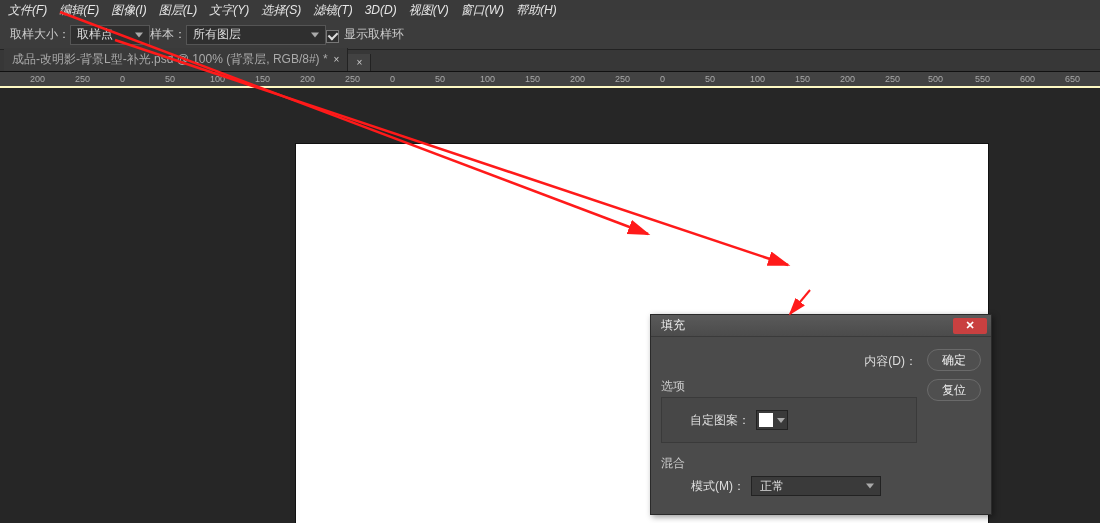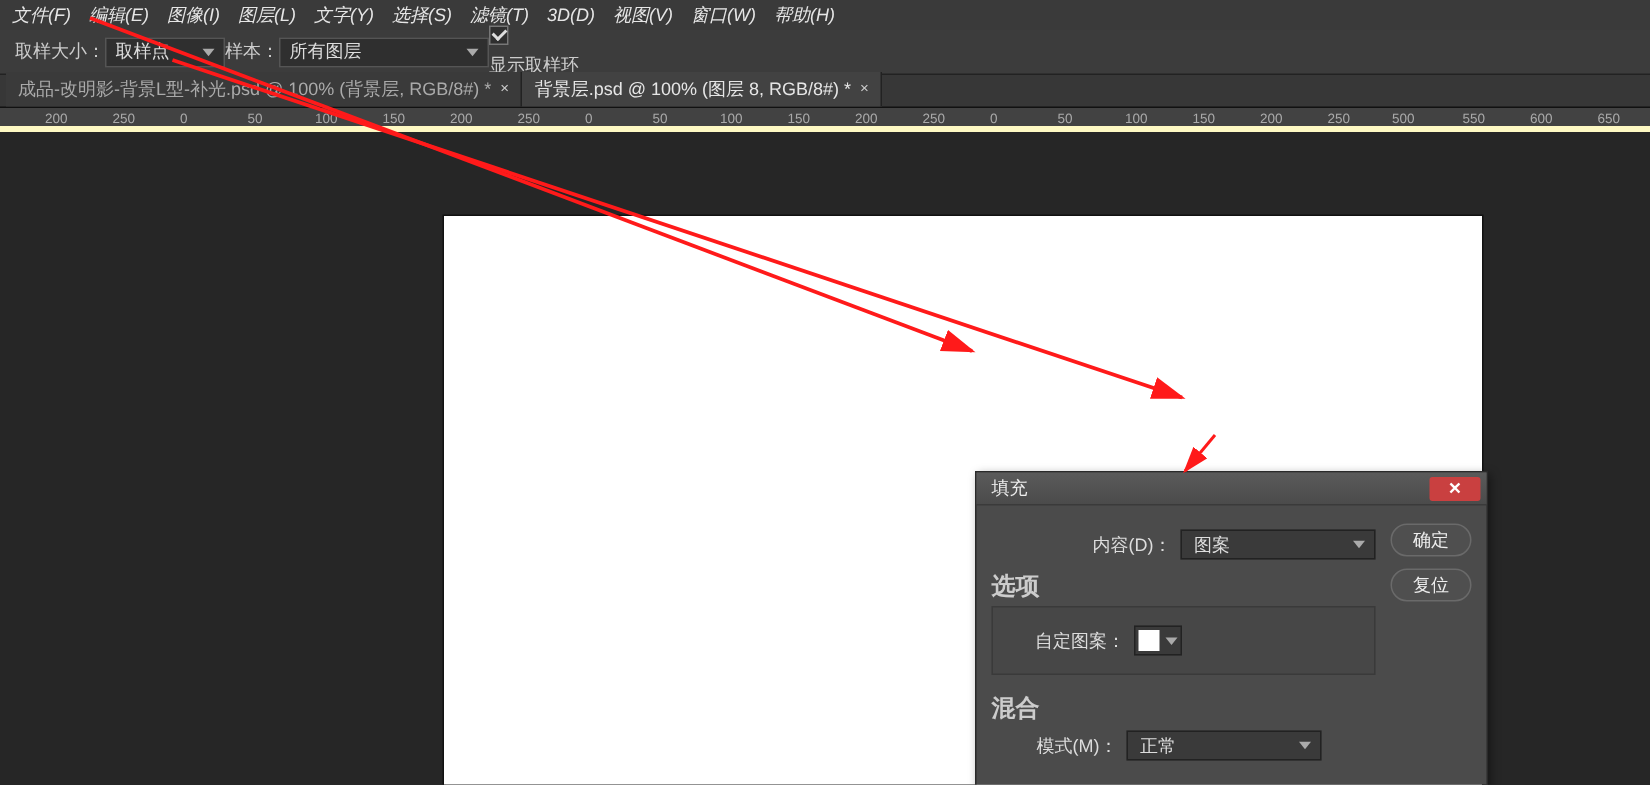--- a/index.html
+++ b/index.html
@@ -4,49 +4,49 @@
   <style>
     * { margin:0; padding:0; box-sizing:border-box; }
     body { width:1100px; height:523px; background:#2a2a2a; font-family:"Microsoft YaHei",sans-serif; color:#e6e6e6; font-size:12px; overflow:hidden; position:relative; }
     .menubar { display:flex; align-items:center; height:20px; background:#3a3a3a; padding:0 2px; }
     .menu-item { padding:2px 6px; cursor:pointer;font-style:italic; }
     .optbar { display:flex; align-items:center; height:30px; background:#3c3c3c; padding:0 10px; gap:0; border-bottom:1px solid #222; }
     .label { color:#ccc; font-size:12px; }
     .select { background:#2f2f2f; border:1px solid #555; color:#ddd; height:20px; padding:0 18px 0 6px; font-size:12px; position:relative; display:flex; align-items:center; min-width:80px; }
     .select::after { content:""; position:absolute; right:6px; top:50%; width:0;height:0;border-left:4px solid transparent;border-right:4px solid transparent;border-top:5px solid #aaa; transform:translateY(-50%); }
     .select-wide { min-width:140px; }
-    .chk { display:flex; align-items:flex-start; gap:5px;flex-direction:column; }
+    .chk { display:flex; align-items:flex-end; gap:5px; }
     .chk-box { width:13px; height:13px; background:#2f2f2f; border:1px solid #777; display:flex; align-items:center; justify-content:center; }
     .chk-box.on::before { content:""; width:4px; height:7px; border:solid #ddd; border-width:0 2px 2px 0; transform:rotate(45deg) translate(-1px,-1px); }
     .doctabs { display:flex; align-items:flex-end; height:22px; background:#373737; padding-left:4px; border-bottom:1px solid #111; }
     .doctab { background:#424242; padding:3px 8px; font-size:12px; display:flex; align-items:center; gap:6px; border-right:1px solid #222; cursor:pointer;}
     .doctab.inactive { background:#3a3a3a; color:#aaa; }
     .doctab .close-x { color:#ccc; font-size:10px; }
-    .ruler-h { height:16px; background:#424242; position:relative; border-bottom:4px solid #fef9c3; overflow:hidden; font-size:9px; color:#aaa; }
+    .ruler-h { height:16px; background:#424242; position:relative; border-bottom:2px solid #fef9c3; overflow:hidden; font-size:9px; color:#aaa; }
     .ruler-tick { position:absolute; top:2px; }
     .ruler-tick::after{ content:""; display:block; position:absolute; left:0; top:12px; width:1px; height:4px; background:#888; }
     .workspace { position:absolute; top:88px; left:0; right:0; bottom:0; background:#262626; }
     .canvas { position:absolute; top:56px; left:296px; width:692px; height:380px; background:#fff; box-shadow:0 0 0 1px #111; }
     .dialog { position:absolute; top:226px; left:650px; width:342px; background:#4b4b4b; border:1px solid #2a2a2a; box-shadow:2px 2px 6px rgba(0,0,0,.4); }
     .dlg-title { height:22px; background:linear-gradient(#5a5a5a,#4b4b4b); display:flex; align-items:center; justify-content:space-between; padding:0 4px 0 10px; font-size:12px; color:#eee; border-bottom:1px solid #3a3a3a; }
     .dlg-close { width:34px; height:16px; background:#c94040; border-radius:2px; display:flex; align-items:center; justify-content:center; color:#fff; font-size:11px; font-weight:bold; cursor:pointer;}
     .dlg-body { display:flex; padding:12px 10px 14px 10px; gap:10px; }
     .dlg-left { flex:1; }
     .dlg-right { width:54px; display:flex; flex-direction:column; gap:8px; }
     .dlg-btn { height:22px; border:1px solid #6a6a6a; border-radius:11px; background:#4f4f4f; color:#eee; font-size:12px; display:flex; align-items:center; justify-content:center; cursor:pointer;}
     .row { display:flex; align-items:center; margin:4px 0; gap:6px; }
     .row .lbl { width:auto; color:#ddd; }
     .row-right { justify-content:flex-start; }
     .row .lbl-r { text-align:right; }
     .dlg-select { background:#3a3a3a; border:1px solid #222; color:#ddd; height:20px; min-width:120px; padding:0 18px 0 8px; position:relative; display:flex; align-items:center; }
     .dlg-select::after { content:""; position:absolute; right:6px; top:50%; width:0;height:0;border-left:4px solid transparent;border-right:4px solid transparent;border-top:5px solid #aaa; transform:translateY(-50%);}
     .pattern-swatch { display:flex; align-items:center; background:#3a3a3a; border:1px solid #222; height:20px; padding:2px; gap:4px;}
     .pattern-swatch .sw { width:14px; height:14px; background:#fff; }
     .pattern-swatch .dd { width:0;height:0;border-left:4px solid transparent;border-right:4px solid transparent;border-top:5px solid #aaa;}
-    .section-label { color:#ccc; margin:8px 0 2px 0; font-size:16px;font-weight:bold; }
+    .section-label { color:#ccc; margin:8px 0 2px 0; font-size:12px; }
     .group { border:1px solid #3a3a3a; padding:8px 10px; background:#474747; }
     .disabled { color:#8a8a8a; }
     svg.arrow { position:absolute; top:0; left:0; pointer-events:none; }
   </style>
 </head>
 <body>
 
 <div class="menubar">
   <div class="menu-item">文件(F)</div>
   <div class="menu-item">编辑(E)</div>
@@ -75,21 +75,20 @@
     <div class="label">显示取样环</div>
   </div>
 </div>
 
 <div class="doctabs">
   <div class="doctab inactive">
     <span>成品-改明影-背景L型-补光.psd @ 100% (背景层, RGB/8#) *</span>
     <span class="close-x">×</span>
   </div>
   <div class="doctab">
-    <span>背景层.psd @ 100% (图层 8, RGB/8#) *</span>
     <span class="close-x">×</span>
   </div>
 </div>
 
 <div class="ruler-h">
   <div class="ruler-tick" style="left:30px">200</div>
   <div class="ruler-tick" style="left:75px">250</div>
   <div class="ruler-tick" style="left:120px">0</div>
   <div class="ruler-tick" style="left:165px">50</div>
   <div class="ruler-tick" style="left:210px">100</div>
@@ -119,23 +118,20 @@
 
   <div class="dialog">
     <div class="dlg-title">
       <span>填充</span>
       <div class="dlg-close">✕</div>
     </div>
     <div class="dlg-body">
       <div class="dlg-left">
         <div class="row" style="justify-content:flex-end; padding-right:0;">
           <span class="lbl lbl-r">内容(D)：</span>
-          <div class="dlg-select" style="min-width:130px">
-              <span>图案</span>
-            </div>
         </div>
         <div class="section-label">选项</div>
         <div class="group">
           <div class="row row-right">
             <span class="lbl" style="margin-left:18px">自定图案：</span>
             <div class="pattern-swatch">
               <div class="sw"></div>
               <div class="dd"></div>
             </div>
           </div>

